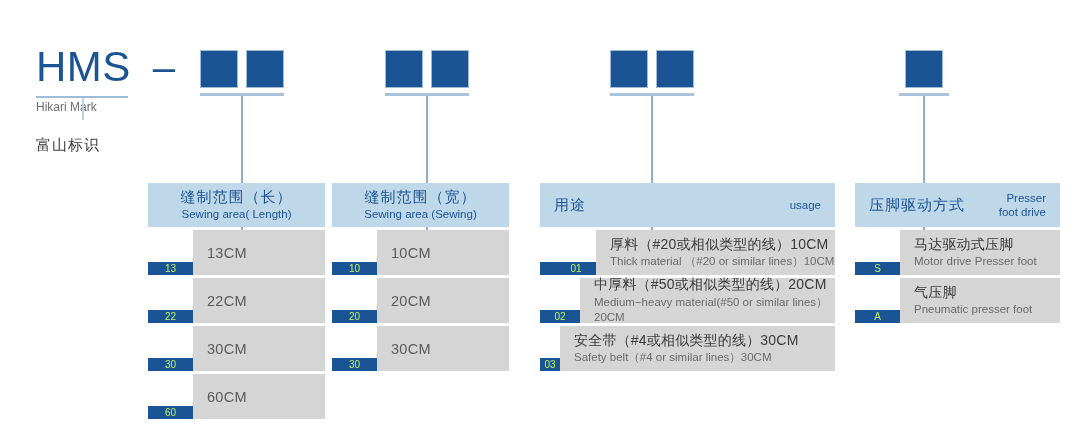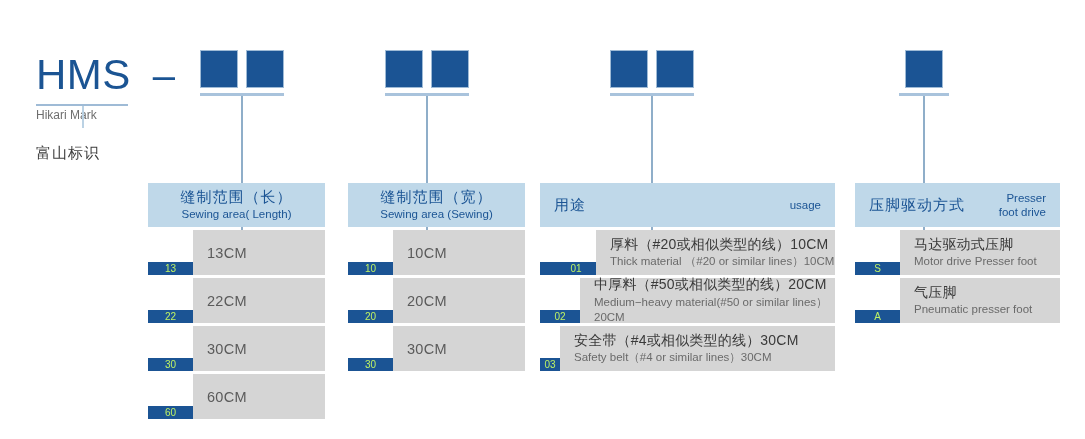--- a/index.html
+++ b/index.html
@@ -15,21 +15,20 @@
     font-family: "Liberation Sans", "DejaVu Sans", sans-serif;
     -webkit-font-smoothing: antialiased;
   }
 
   
   #logo-block {
     position: absolute;
     left: 36px;
     top: 42px;
     width: 150px;
-    margin-top: 8px;
   }
   #logo-row {
     display: flex;
     align-items: center;
     height: 50px;
   }
   #logo-text {
     font-size: 42px;
     font-weight: 400;
     color: #1B5493;
@@ -255,21 +254,21 @@
     </div>
     <div class="row" style="height:45px;">
       <div class="row-code" style="width:45px;">60</div>
       <div class="row-body single">
         <div class="rb-plain">60CM</div>
       </div>
     </div>
   </div>
 </div>
 
-<div class="tbl" style="left:348px; top:183px; width:177px;">
+<div class="tbl" style="left:332px; top:183px; width:177px;">
   <div class="tbl-head stacked">
     <div class="th-cn">缝制范围（宽）</div>
     <div class="th-en">Sewing area (Sewing)</div>
   </div>
   <div class="rows">
     <div class="row" style="height:45px;">
       <div class="row-code" style="width:45px;">10</div>
       <div class="row-body single">
         <div class="rb-plain">10CM</div>
       </div>

